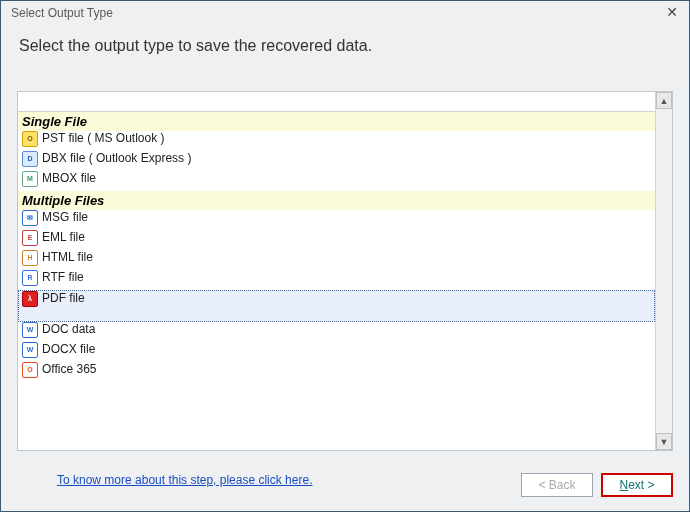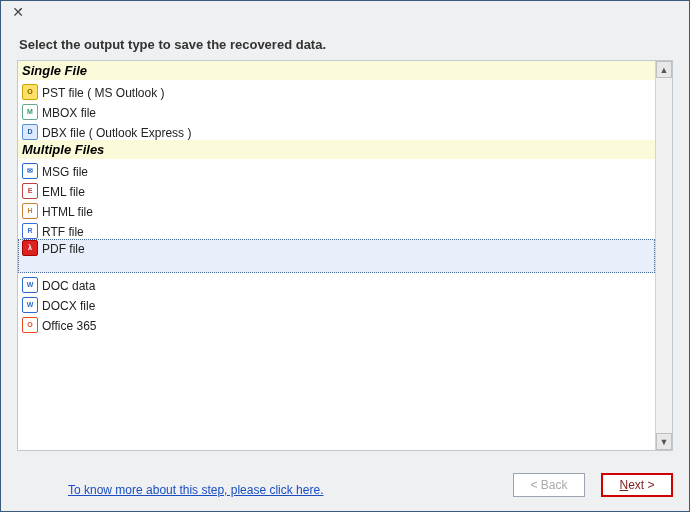--- a/index.html
+++ b/index.html
@@ -30,44 +30,44 @@
   .titlebar .close {
     width: 22px;
     height: 18px;
     line-height: 16px;
     text-align: center;
     color: #444;
     cursor: default;
     font-size: 14px;
   }
   .instruction {
-    padding: 12px 16px 8px 18px;
-    font-weight: bold;
+    padding: 12px 16px 36px 18px;
+    font-weight: normal;
     color: #333;
-    font-size: 13px;
+    font-size: 16px;
   }
   .content {
     flex: 1;
     padding: 0 16px 8px 16px;
     display: flex;
     flex-direction: column;
     min-height: 0;
   }
   .listbox-wrap {
     flex: 1;
     display: flex;
     border: 1px solid #bfc7cf;
     background: #fff;
     min-height: 0;
   }
   .listbox {
     flex: 1;
     overflow: hidden;
     display: flex;
-    flex-direction: row;
+    flex-direction: column;
   }
   .list-header {
     height: 20px;
     border-bottom: 1px solid #d0d4d8;
     background: #fff;
   }
   .list-body {
     flex: 1;
     overflow: hidden;
     padding-bottom: 0;
@@ -75,42 +75,42 @@
   .group-header {
     background: #fcfbd9;
     font-weight: bold;
     font-style: italic;
     font-size: 13px;
     padding: 2px 4px;
     color: #000;
   }
   .item {
     display: flex;
-    align-items: flex-end;
+    align-items: flex-start;
     height: 20px;
     padding: 0 4px;
     cursor: default;
     white-space: nowrap;
     font-size: 12px;
     color: #222;
   }
   .item .icon {
     width: 16px;
     height: 16px;
     margin-right: 4px;
     display: inline-flex;
     align-items: center;
     justify-content: center;
     flex-shrink: 0;
   }
   .item.selected {
     border: 1px dotted #4a6a9a;
     background: #e8effa;
-    padding: 16px 3px;
-    height: 20px;
+    padding: 0 3px;
+    height: 32px;
   }
   .scrollbar {
     width: 17px;
     background: #f0f0f0;
     display: flex;
     flex-direction: column;
     border-left: 1px solid #d0d4d8;
   }
   .sb-btn {
     height: 17px;
@@ -118,38 +118,38 @@
     border: 1px solid #c0c0c0;
     display: flex;
     align-items: center;
     justify-content: center;
     font-size: 9px;
     color: #555;
   }
   .sb-track { flex: 1; }
   .footer {
     display: flex;
-    align-items: flex-end;
-    padding: 14px 16px 14px 27px;
-    gap: 16px;
+    align-items: flex-start;
+    padding: 14px 16px 14px 16px;
+    gap: 8px;
   }
   .link {
     color: #1a4ec0;
     text-decoration: underline;
     font-size: 12px;
     padding-left: 40px;
     flex: 1;
   }
   .btn {
     min-width: 72px;
     height: 24px;
     border: 1px solid #9aa5b1;
     background: #fff;
     font-size: 12px;
-    color: #7f1d1d;
+    color: #0f766e;
     cursor: default;
     padding: 0 10px;
   }
   .btn.disabled { color: #aaa; }
   .btn.primary {
     border: 2px solid #d00000;
     font-weight: normal;
   }
   .underline-first::first-letter { text-decoration: underline; }
   
@@ -171,20 +171,21 @@
   .ico-doc { background:#fff; border-color:#2a6bd0; color:#2a6bd0;}
   .ico-docx{ background:#fff; border-color:#2a6bd0; color:#2a6bd0;}
   .ico-o365{ background:#fff; border-color:#e74a1c; color:#e74a1c;}
 </style>
 </head>
 <body>
 
 <div class="window">
 
   <div class="titlebar">
+    <div class="title">Select Output Type</div>
     <div class="close">✕</div>
   </div>
 
   <div class="instruction">Select the output type to save the recovered data.</div>
 
   <div class="content">
     <div class="listbox-wrap">
       <div class="listbox">
         <div class="list-header"></div>
         <div class="list-body">
@@ -192,29 +193,29 @@
           <div class="group-header">Single File</div>
 
           <div class="item">
             <span class="icon">
                 <span class="ico ico-pst">O</span>
               </span>
             <span>PST file ( MS Outlook )</span>
           </div>
           <div class="item">
             <span class="icon">
+                <span class="ico ico-dbx">D</span>
+              </span>
+            <span>DBX file ( Outlook Express )</span>
+          </div>
+          <div class="item">
+            <span class="icon">
                 <span class="ico ico-mbox">M</span>
               </span>
             <span>MBOX file</span>
-          </div>
-          <div class="item">
-            <span class="icon">
-                <span class="ico ico-dbx">D</span>
-              </span>
-            <span>DBX file ( Outlook Express )</span>
           </div>
 
           <div class="group-header">Multiple Files</div>
 
           <div class="item">
             <span class="icon">
                 <span class="ico ico-msg">✉</span>
               </span>
             <span>MSG file</span>
           </div>

